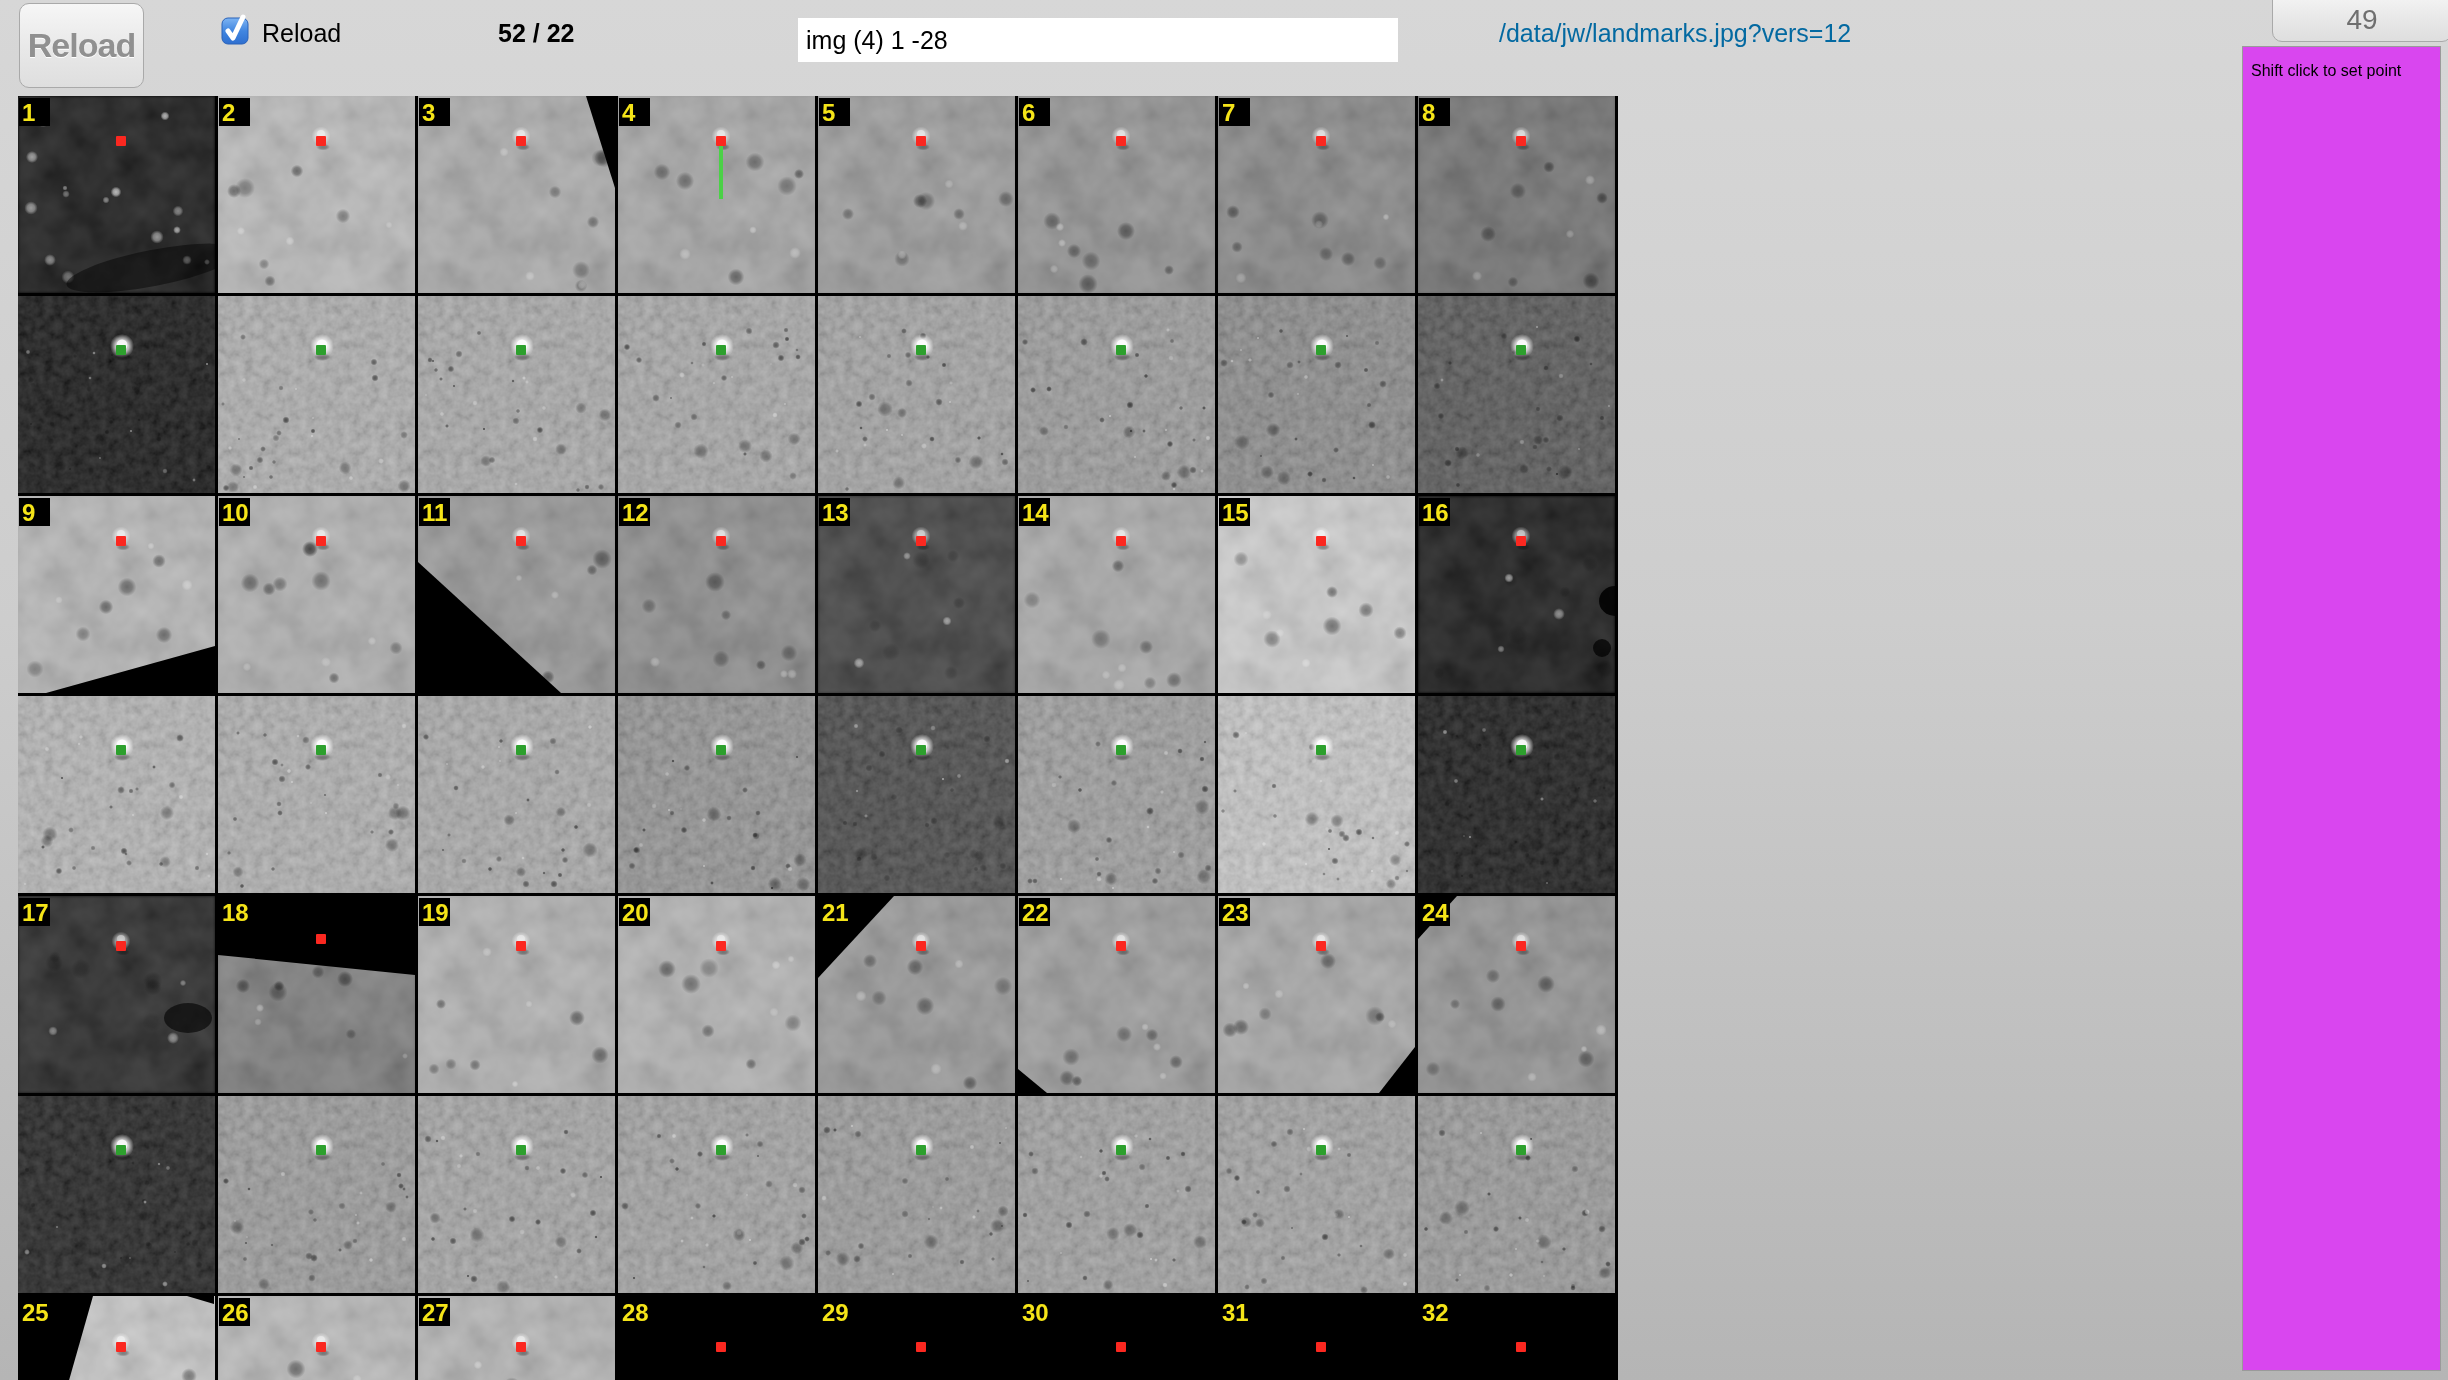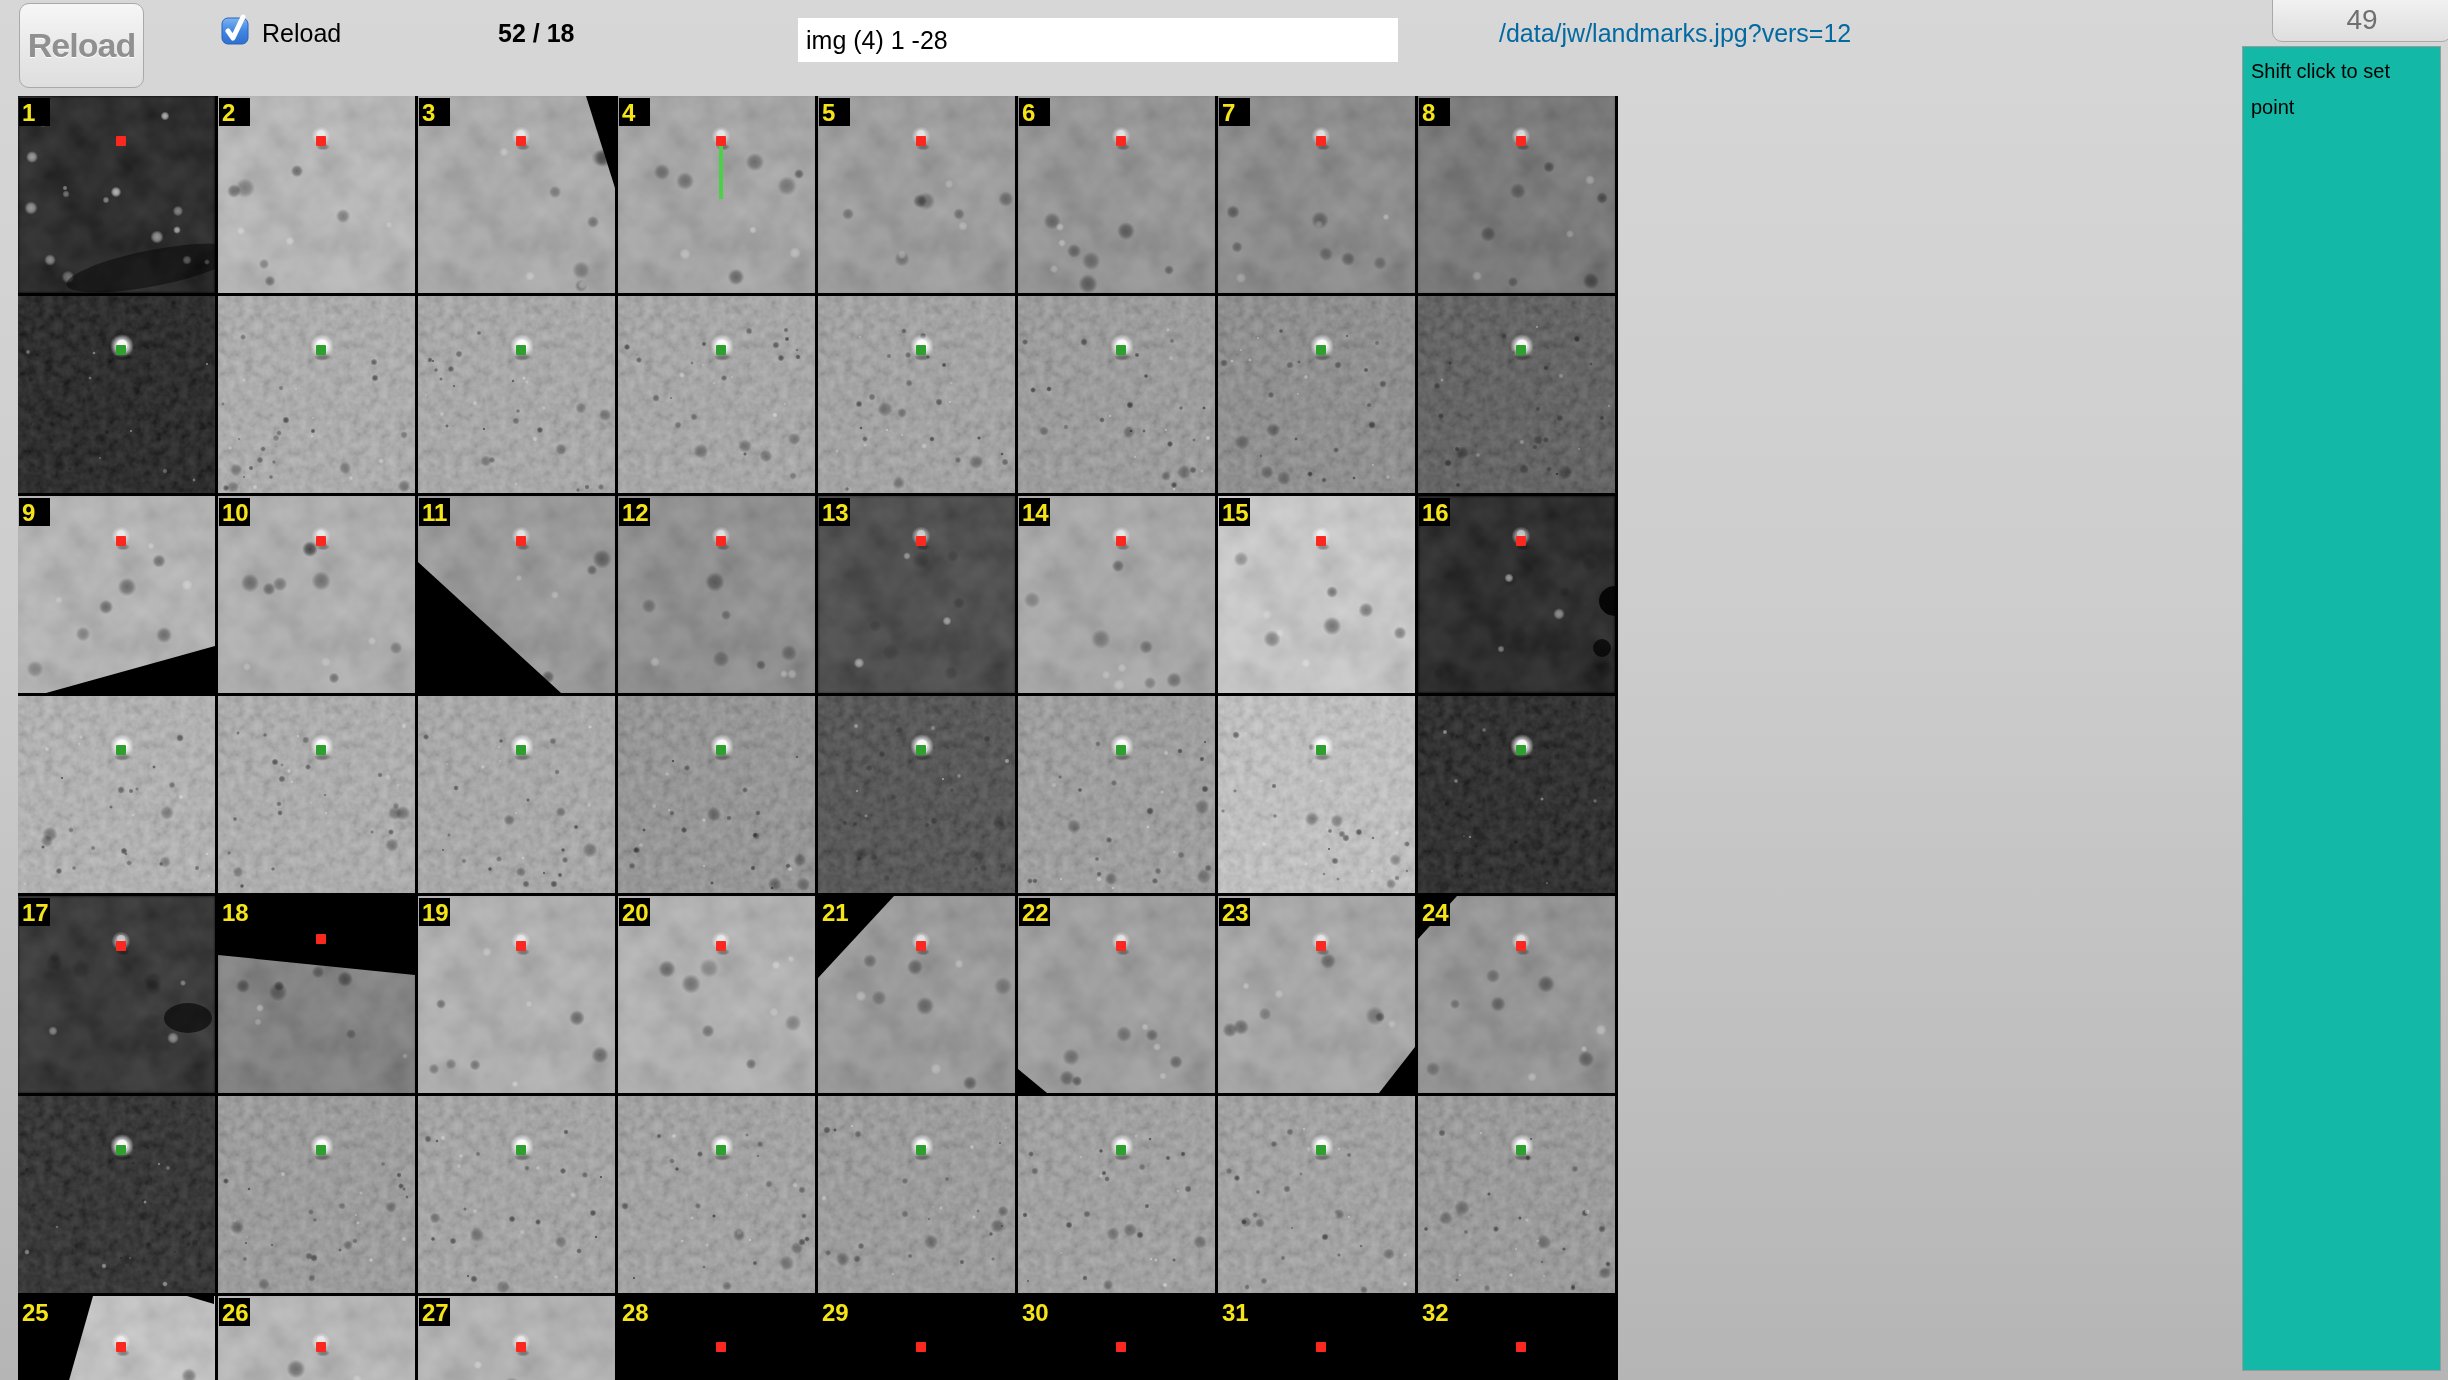--- a/index.html
+++ b/index.html
@@ -4,35 +4,35 @@
 html,body { width:2448px; height:1380px; overflow:hidden; font-family:"Liberation Sans",sans-serif; }
 body { background:linear-gradient(180deg,#d7d7d7 0%,#cdcdcd 45%,#b5b5b5 100%); position:relative; }
 .btn { position:absolute; border:1px solid #a9a9a9; border-radius:10px;
   background:linear-gradient(#f6f6f6,#e8e8e8 55%,#dedede); display:flex; align-items:center; justify-content:center; }
 #reload { left:19px; top:3px; width:125px; height:85px; color:#909090; font-size:34px; font-weight:bold; letter-spacing:-1px; text-shadow:0 1px 0 #fff; }
 #b49 { left:2272px; top:-10px; width:180px; height:52px; color:#6f6f6f; font-size:28px; padding-top:8px; }
 #numbers { position:absolute; left:262px; top:19px; font-size:25px; color:#000; }
 #frac { position:absolute; left:498px; top:19px; font-size:25px; font-weight:bold; color:#000; }
 #inp { position:absolute; left:798px; top:18px; width:600px; height:44px; background:#fff; font-size:25px; line-height:44px; padding-left:8px; color:#000; }
 #path { position:absolute; left:1499px; top:19px; font-size:25px; color:#0369a1; }
-#panel { position:absolute; left:2242px; top:46px; width:199px; height:1325px; background:#14b8a6; border:1px solid #9a9a9a; font-size:20px; line-height:36px; padding:6px 8px; color:#000; }
+#panel { position:absolute; left:2242px; top:46px; width:199px; height:1325px; background:#d946ef; border:1px solid #9a9a9a; font-size:16px; line-height:36px; padding:6px 8px; color:#000; }
 #cb { position:absolute; left:221px; top:12px; }
 </style></head><body>
 <div class="btn" id="reload">Reload</div>
 <svg id="cb" width="30" height="34" viewBox="0 0 30 34">
 <rect x="1" y="6" width="26" height="26" rx="6" fill="url(#cbg)" stroke="#2a62b8" stroke-width="1"></rect>
 <linearGradient id="cbg" x1="0" y1="0" x2="0" y2="1">
       <stop offset="0" stop-color="#7db4f3"></stop>
       <stop offset="0.5" stop-color="#4186e0"></stop>
       <stop offset="1" stop-color="#2e6fd0"></stop>
     </linearGradient>
 <path d="M7 19 L12 26 L22 5" fill="none" stroke="#fff" stroke-width="5" stroke-linecap="round" stroke-linejoin="round"></path>
 </svg>
 <div id="numbers">Reload</div>
-<div id="frac">52 / 18</div>
+<div id="frac">52 / 22</div>
 <div id="inp">img (4) 1 -28</div>
 <div id="path">/data/jw/landmarks.jpg?vers=12</div>
 <div class="btn" id="b49">49</div>
 <div id="panel">Shift click to set point</div>
 <svg width="1600" height="1284" viewBox="0 0 1600 1284" style="position:absolute;left:18px;top:96px">
     <defs>
 <radialGradient id="gD">
         <stop offset="0" stop-color="#000" stop-opacity="1"></stop>
         <stop offset="0.55" stop-color="#000" stop-opacity="0.75"></stop>
         <stop offset="1" stop-color="#000" stop-opacity="0"></stop>

